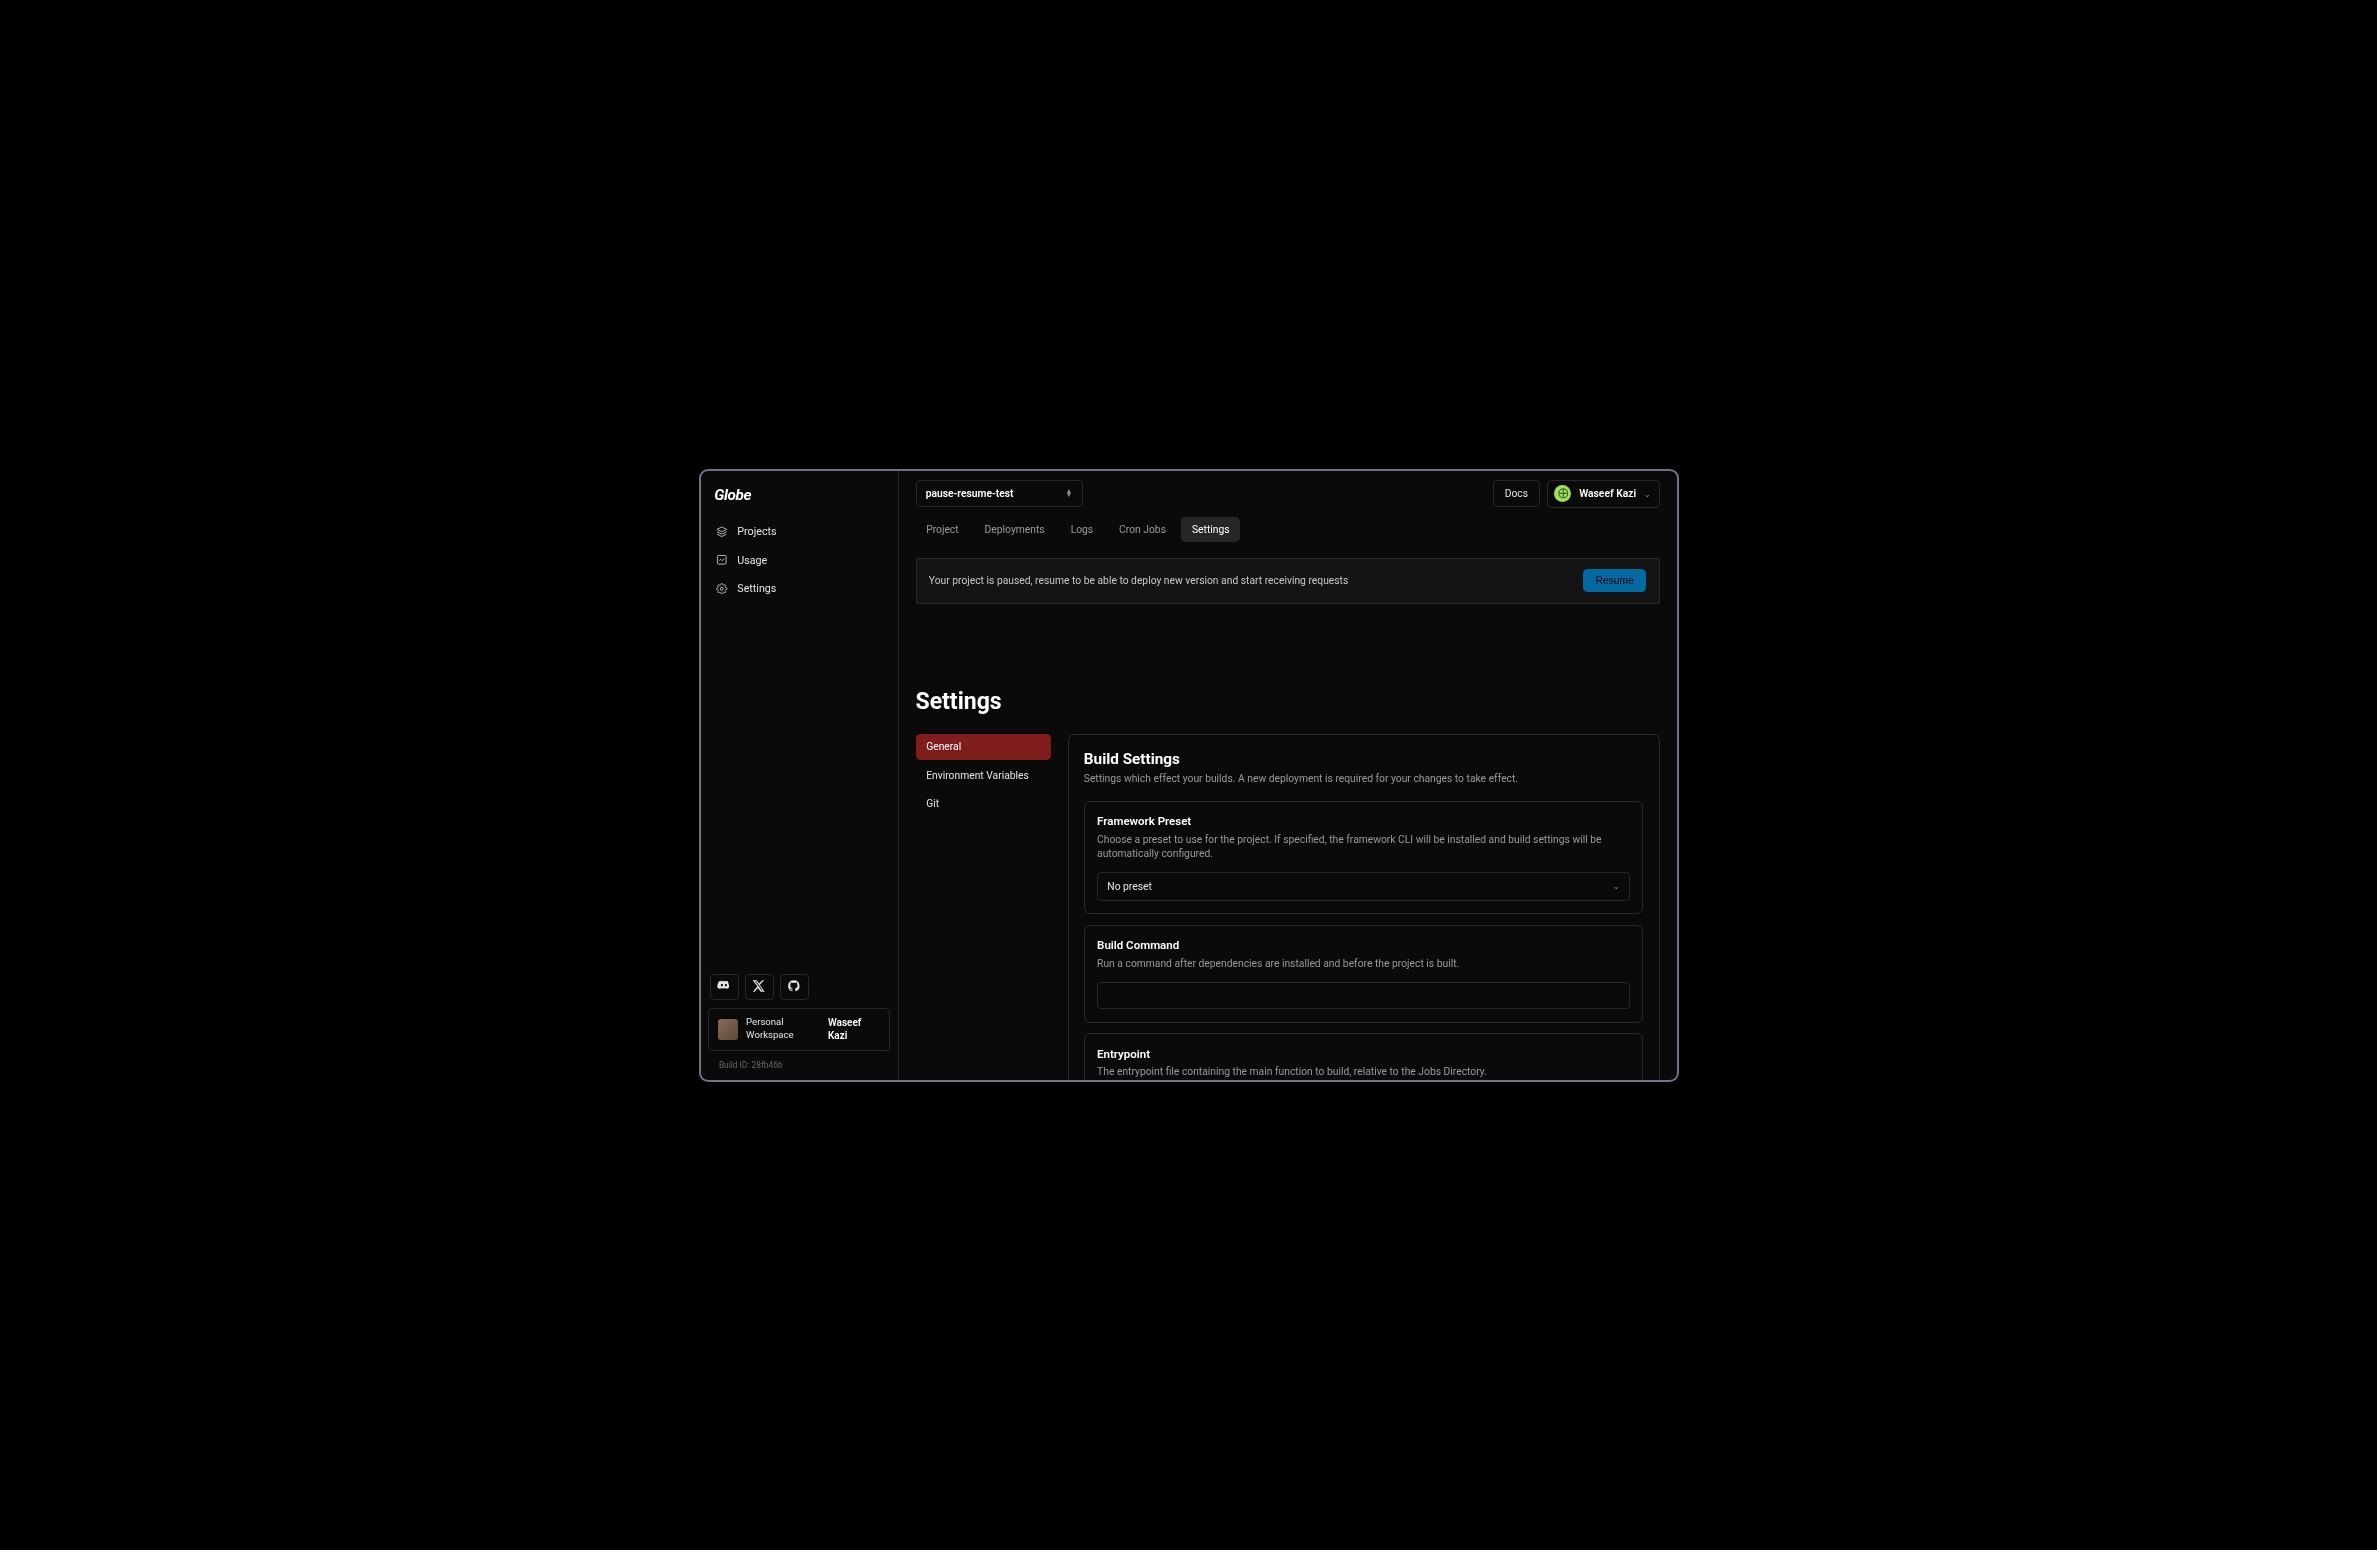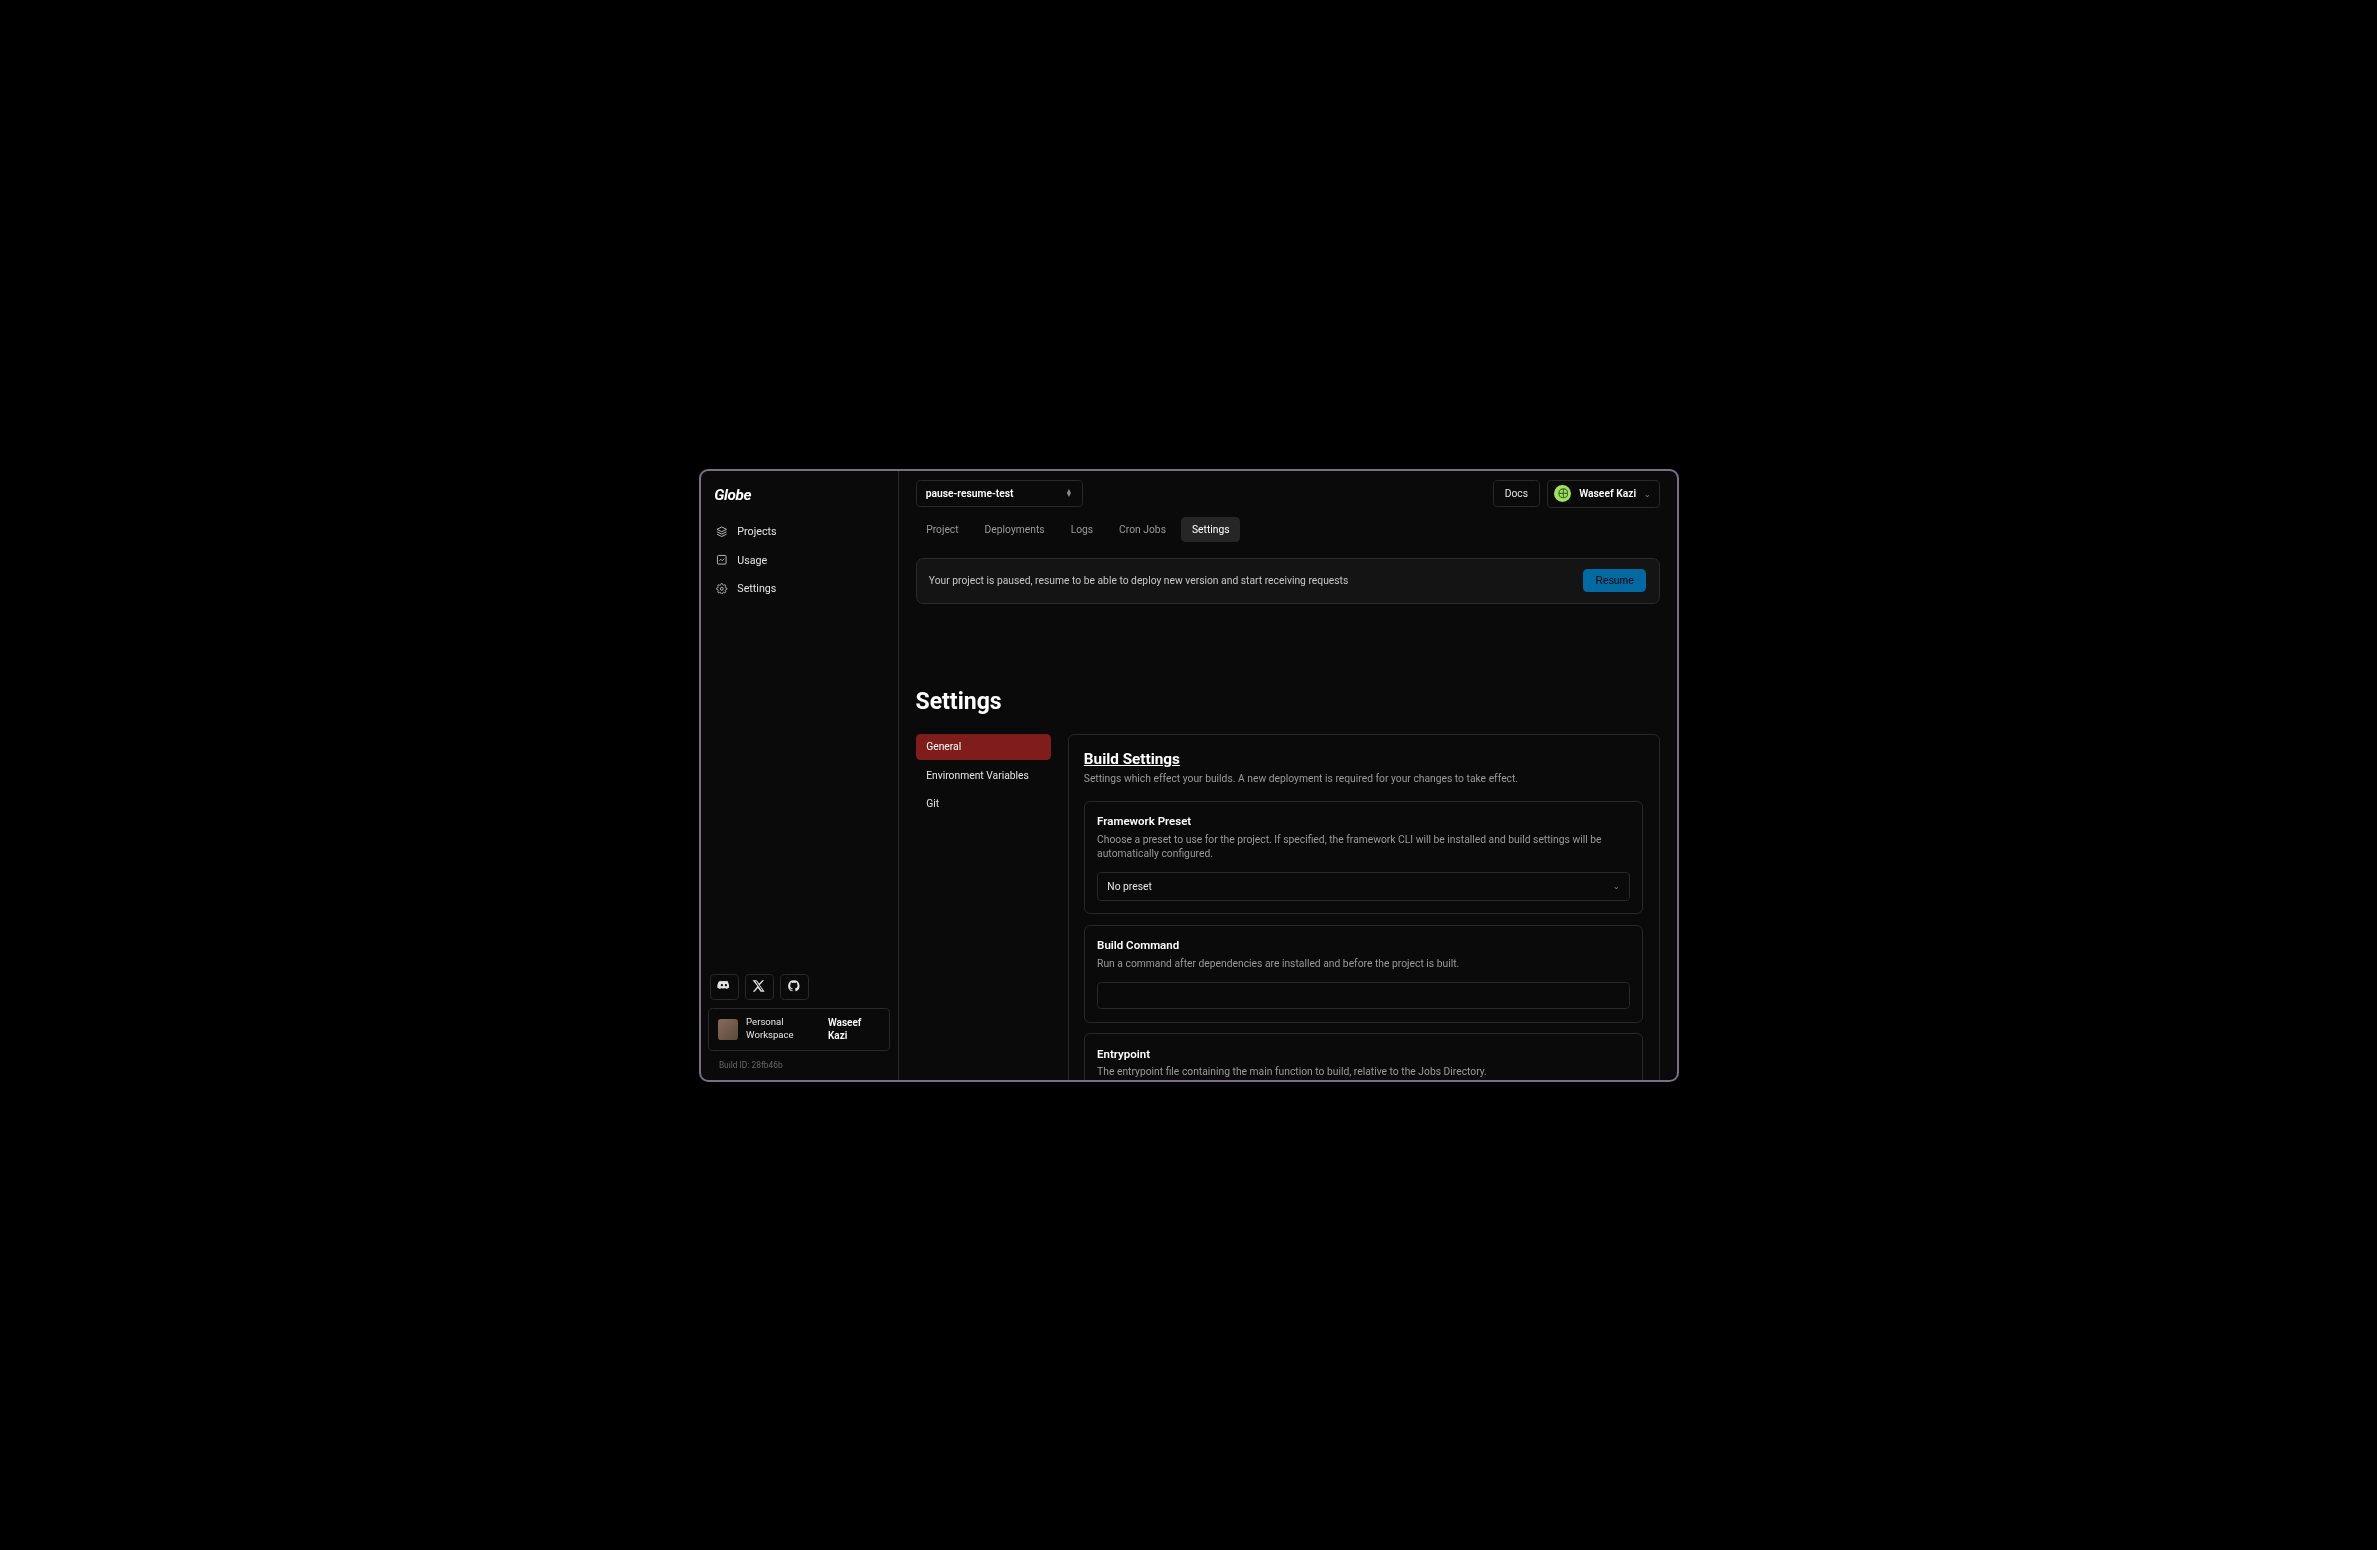--- a/index.html
+++ b/index.html
@@ -216,21 +216,21 @@
       color: #fff;
     }
     .content-scroll {
       flex: 1;
       overflow-y: auto;
       padding: 15.3px 17px 17px 17px;
     }
     .banner {
       border: 0.8px solid #2a2a2a;
       background: #141414;
-      border-radius: 7px;
+      border-radius: 1px;
       padding: 10.7px 12.3px;
       display: flex;
       align-items: center;
       justify-content: space-between;
       margin-bottom: 84px;
     }
     .banner-text {
       font-size: 10.3px;
       color: #c8c8c8;
     }
@@ -273,21 +273,20 @@
     .settings-content {
       flex: 1;
       border: 0.8px solid #2a2a2a;
       border-radius: 6.1px;
       padding: 15.3px 15.3px;
     }
     .section-title {
       font-size: 15.3px;
       font-weight: 700;
       margin-bottom: 4.6px;
-      text-decoration: underline;
     }
     .section-desc {
       font-size: 10.3px;
       color: #9a9a9a;
       margin-bottom: 15.3px;
     }
     .card {
       border: 0.8px solid #2a2a2a;
       border-radius: 6.1px;
       padding: 12.3px 12.3px;

